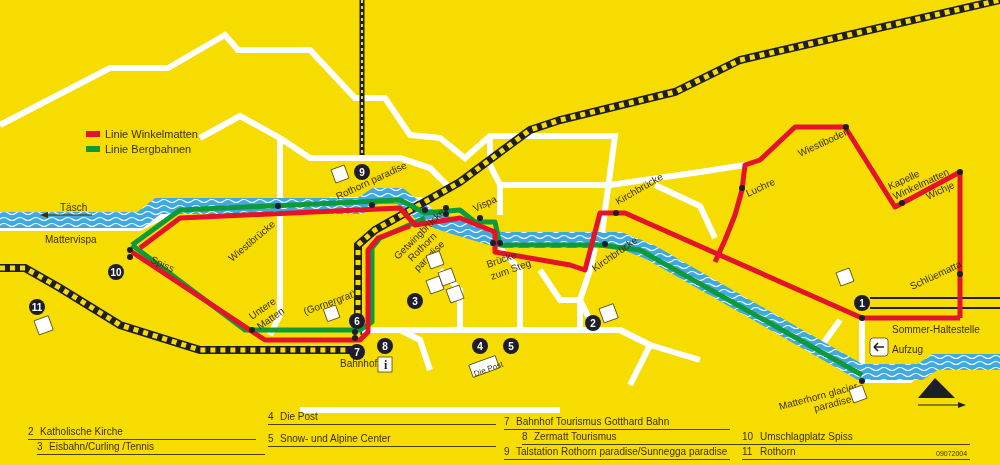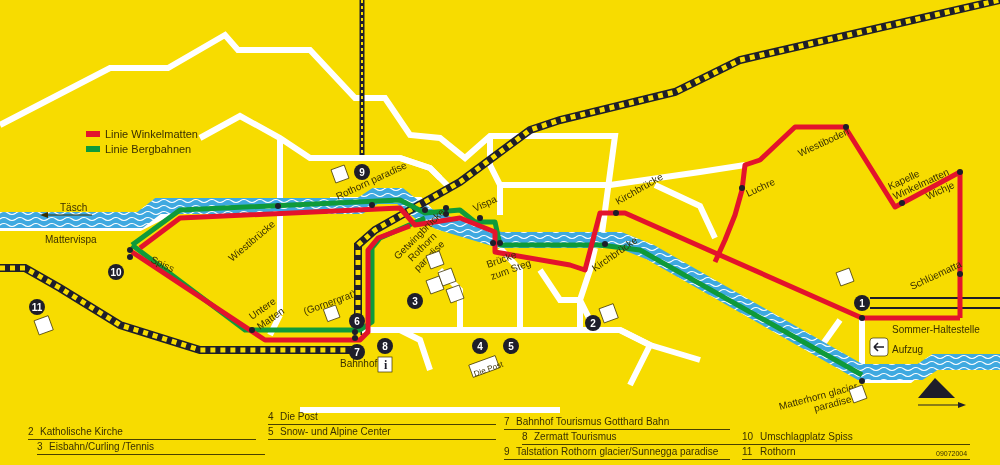--- a/index.html
+++ b/index.html
@@ -216,22 +216,22 @@
         <text x="37" y="311" class="num">11</text>
       </g>
   </g>
 </svg>
 
 <div class="key" style="left:28px;top:410px;width:960px;height:55px;">
   <div class="key-row" style="left:0;top:15px;width:228px;"><span class="n">2</span><span>Katholische Kirche</span></div>
   <div class="key-row" style="left:9px;top:30px;width:228px;"><span class="n">3</span><span>Eisbahn/Curling /Tennis</span></div>
 
   <div class="key-row" style="left:240px;top:0;width:228px;"><span class="n">4</span><span>Die Post</span></div>
-  <div class="key-row" style="left:240px;top:15px;width:228px;"><span class="n">5</span><span>Snow- und Alpine Center</span></div>
+  <div class="key-row" style="left:240px;top:22px;width:228px;"><span class="n">5</span><span>Snow- und Alpine Center</span></div>
 
   <div class="key-row" style="left:476px;top:5px;width:226px;"><span class="n">7</span><span>Bahnhof Tourismus Gotthard Bahn</span></div>
   <div class="key-row" style="left:476px;top:20px;width:226px;margin-left:18px;"><span class="n">8</span><span>Zermatt Tourismus</span></div>
-  <div class="key-row" style="left:476px;top:35px;width:226px;"><span class="n">9</span><span>Talstation Rothorn glacier/Sunnegga paradise</span></div>
+  <div class="key-row" style="left:476px;top:35px;width:226px;"><span class="n">9</span><span>Talstation Rothorn paradise/Sunnegga paradise</span></div>
 
   <div class="key-row" style="left:714px;top:20px;width:228px;"><span class="n" style="width:18px">10</span><span>Umschlagplatz Spiss</span></div>
   <div class="key-row" style="left:714px;top:35px;width:228px;"><span class="n" style="width:18px">11</span><span>Rothorn</span></div>
   <div class="code" style="left:908px;top:40px;">09072004</div>
 </div>
 
 </body></html>

